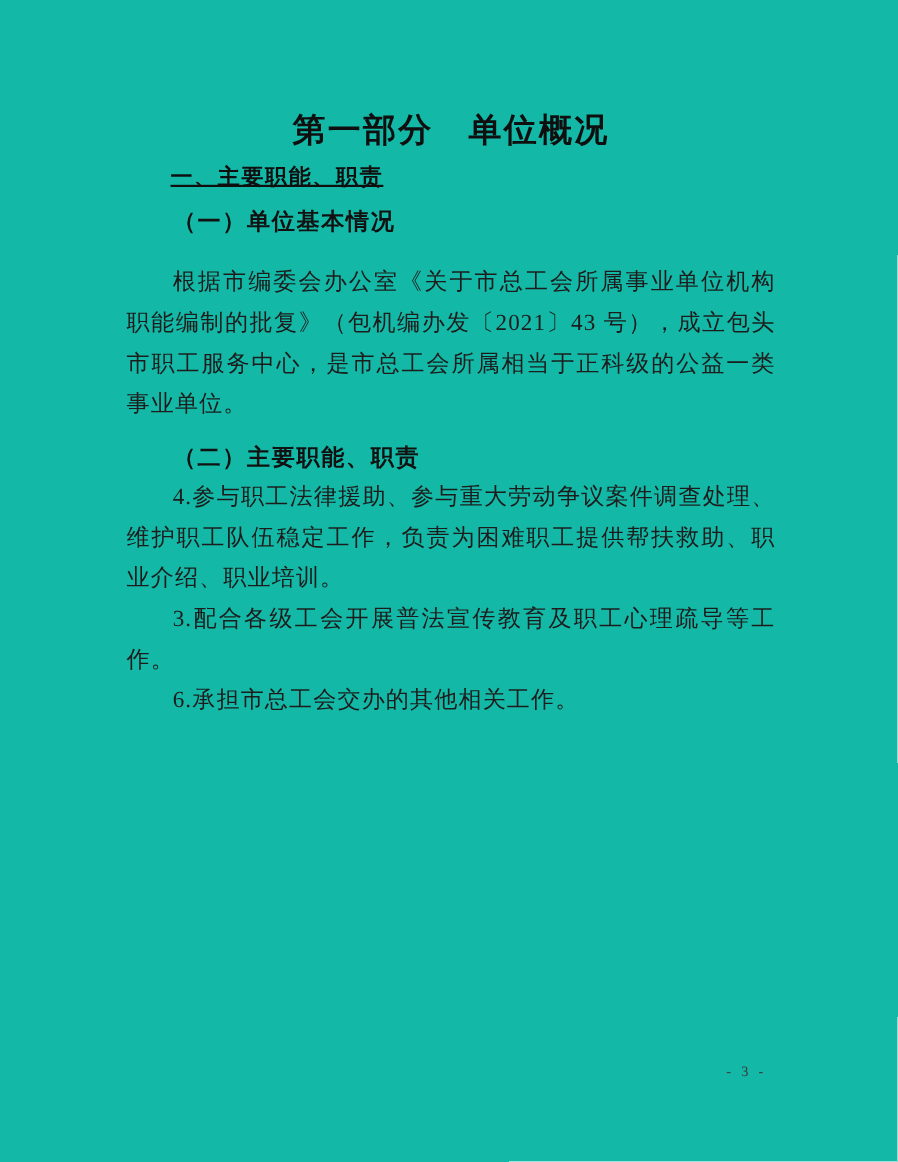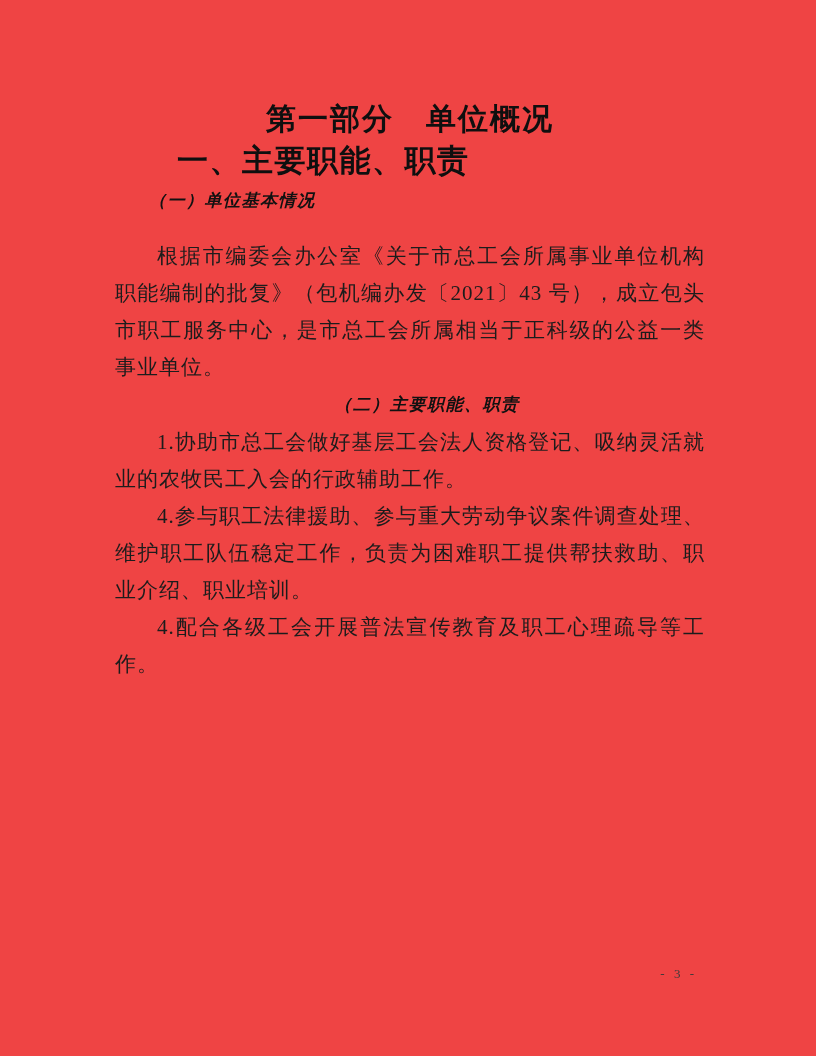--- a/index.html
+++ b/index.html
@@ -4,21 +4,21 @@
 <style>
   html, body {
     margin: 0;
     padding: 0;
     background: #ffffff;
   }
   .page {
     position: relative;
     width: 816px;
     height: 1056px;
-    background: #ef4444;
+    background: #14b8a6;
     overflow: hidden;
     font-family: "Liberation Serif", "DejaVu Serif", serif;
     color: #1c1c1c;
   }
   .content {
     position: absolute;
     left: 115px;
     top: 0;
     width: 590px;
   }
@@ -29,44 +29,43 @@
     font-size: 30px;
     line-height: 38px;
     letter-spacing: 2px;
     text-align: center;
     color: #0f0f0f;
   }
   .h1 {
     margin: 8px 0 0 0;
     font-family: "Liberation Sans", "DejaVu Sans", sans-serif;
     font-weight: 700;
-    font-size: 31px;
+    font-size: 20px;
     line-height: 30px;
     letter-spacing: 1.5px;
     text-indent: 2em;
     color: #0f0f0f;
+    text-decoration: underline;
   }
   .h1.second {
     margin-top: 6px;
   }
   .h2 {
     margin: 10px 0 0 0;
     font-family: "Liberation Serif", "DejaVu Serif", serif;
-    font-style: italic;
     font-weight: 700;
-    font-size: 17px;
+    font-size: 21px;
     line-height: 30px;
     letter-spacing: 1.5px;
     text-indent: 2em;
     color: #111111;
   }
   .h2.tight {
-    margin-top: 2px;
+    margin-top: 13px;
     line-height: 34px;
-    text-align: center;
   }
   .para {
     margin: 0;
     font-size: 21px;
     line-height: 37px;
     letter-spacing: 1px;
     text-align: justify;
     text-indent: 2em;
     color: #1c1c1c;
   }
@@ -95,26 +94,26 @@
     <div class="doc-title">第一部分　单位概况</div>
 
     <div class="h1">一、主要职能、职责</div>
 
     <div class="h2">（一）单位基本情况</div>
 
     <p class="para first">根据市编委会办公室《关于市总工会所属事业单位机构职能编制的批复》（包机编办发〔2021〕43 号），成立包头市职工服务中心，是市总工会所属相当于正科级的公益一类事业单位。</p>
 
     <div class="h2 tight">（二）主要职能、职责</div>
 
-    <p class="para after-heading">1.协助市总工会做好基层工会法人资格登记、吸纳灵活就业的农牧民工入会的行政辅助工作。</p>
 
 
 
     <p class="para">4.参与职工法律援助、参与重大劳动争议案件调查处理、维护职工队伍稳定工作，负责为困难职工提供帮扶救助、职业介绍、职业培训。</p>
 
-    <p class="para">4.配合各级工会开展普法宣传教育及职工心理疏导等工作。</p>
+    <p class="para">3.配合各级工会开展普法宣传教育及职工心理疏导等工作。</p>
 
+    <p class="para">6.承担市总工会交办的其他相关工作。</p>
 
 
   </div>
 
   <div class="page-number">- 3 -</div>
 </div>
 
 </body></html>

